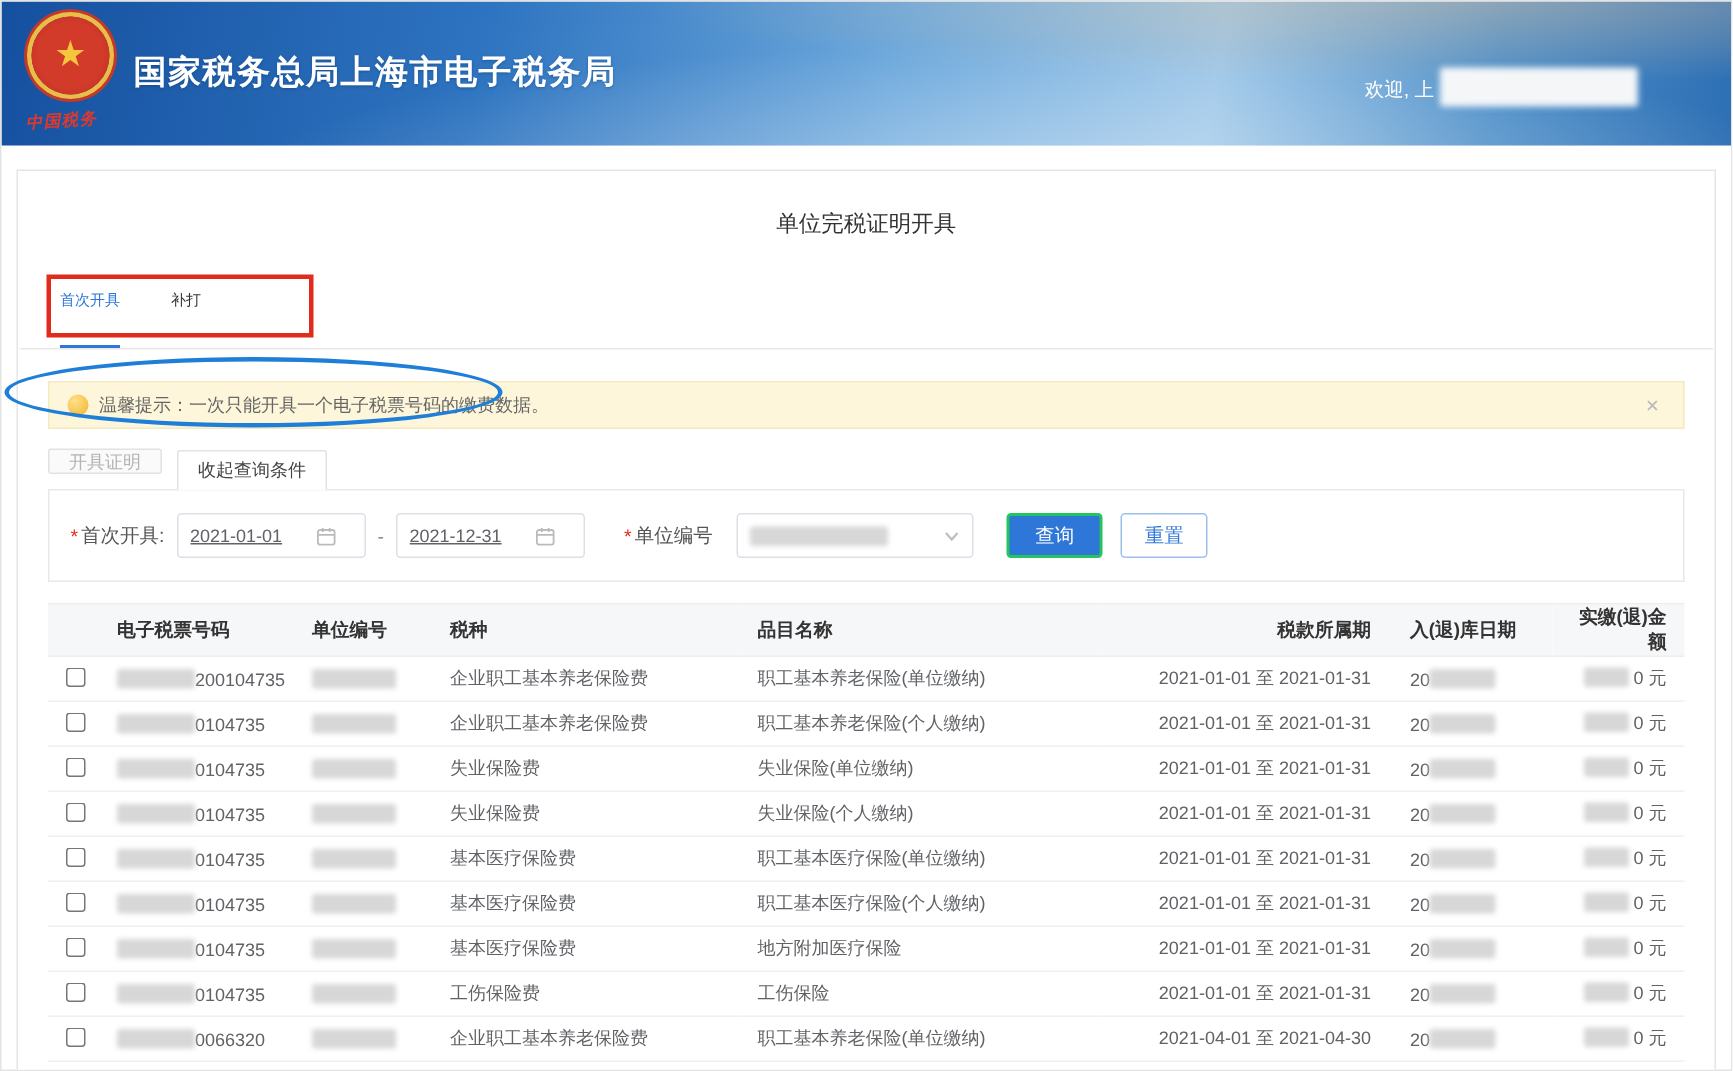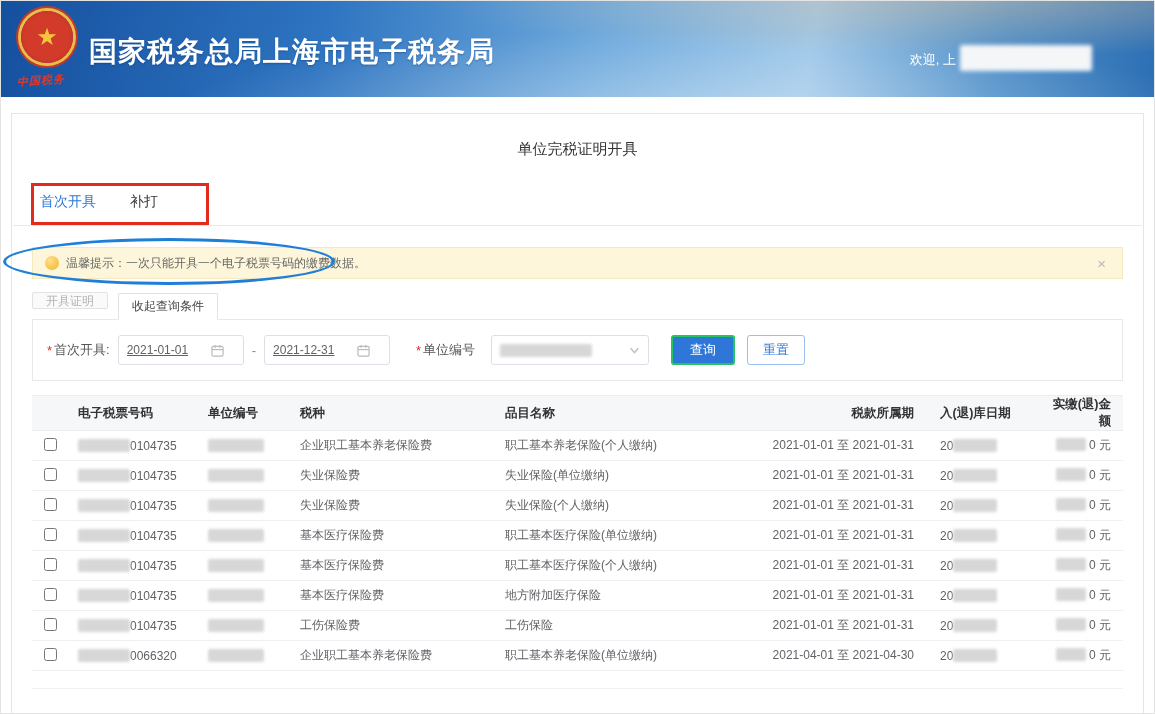--- a/index.html
+++ b/index.html
@@ -12,30 +12,30 @@
     background:
       radial-gradient(ellipse at 60% 130%, rgba(255,255,255,0.38), rgba(255,255,255,0) 55%),
       radial-gradient(ellipse at 85% 0%, rgba(213,190,160,0.45), rgba(213,190,160,0) 40%),
       linear-gradient(100deg,#15509f 0%,#2e74c0 28%,#6da9dd 52%,#9cc6e8 70%,#4e8fc9 86%,#2d6fb4 100%);
   }
   .emblem { position:absolute; left:20px; top:10px; width:52px; height:52px; border-radius:50%;
     background:radial-gradient(circle,#d23a2a 60%,#b92c1e 100%); box-shadow:0 0 0 3px #e9bd4a, 0 0 0 5px #c0392b;
     display:flex; align-items:center; justify-content:center; }
   .emblem .star { color:#f5c53d; font-size:24px; line-height:1; }
   .seal-text { position:absolute; left:16px; top:72px; color:#e0392b; font-size:11px; font-style:italic; font-weight:bold; letter-spacing:1px; transform:rotate(-4deg); }
-  .brand { position:absolute; left:88px; top:32px; color:#fff; font-size:28px; font-weight:bold; letter-spacing:1px; text-shadow:0 1px 2px rgba(0,40,90,.35); }
+  .brand { position:absolute; left:88px; top:32px; color:#fff; font-size:22px; font-weight:bold; letter-spacing:1px; text-shadow:0 1px 2px rgba(0,40,90,.35); }
   .welcome { position:absolute; right:198px; top:50px; color:#fff; font-size:13px; }
   .welcome-redact { position:absolute; right:62px; top:44px; width:132px; height:26px; background:#f4f6f8; filter:blur(2px); border-radius:2px; }
 
   
   .card { position:absolute; left:10px; right:10px; top:112px; bottom:-2px; background:#fff; border:1px solid #e5e5e5; }
   .page-title { text-align:center; margin-top:26px; font-size:15px; color:#333; }
 
   .tabs { margin:34px 0 0 28px; display:flex; gap:34px; position:relative; }
-  .tab { font-size:14px; color:#333; padding-bottom:12px; cursor:pointer; }
+  .tab { font-size:10px; color:#333; padding-bottom:23px; cursor:pointer; }
   .tab.active { color:#2e77d9; border-bottom:2px solid #2e77d9; }
   .tabs-divider { height:1px; background:#e8e8e8; margin:0 1px; }
 
   .alert { margin:21px 20px 0 20px; height:32px; background:#fdf6da; border:1px solid #f5e9c0; display:flex; align-items:center; padding:0 12px; font-size:12px; color:#666; }
   .tip-icon { width:14px; height:14px; border-radius:50%; background:radial-gradient(circle at 35% 30%, #ffe08a, #f2b42c); margin-right:7px; flex:0 0 auto; }
   .alert-close { margin-left:auto; color:#b9b9b9; font-size:15px; cursor:pointer; padding:0 4px; }
 
   .btn-row { margin:13px 20px 0 20px; display:flex; gap:10px; }
   .btn-issue { height:17px; padding:0 13px; font-size:12px; color:#b3b3b3; background:#fafafa; border:1px solid #e2e2e2; border-radius:2px; }
   .btn-collapse { height:27px; padding:0 13px; font-size:12px; color:#444; background:#fff; border:1px solid #e2e2e2; border-bottom-color:#fff; border-radius:2px 2px 0 0; position:relative; top:1px; cursor:pointer; }
@@ -149,20 +149,30 @@
             <th class="col-type">税种</th>
             <th class="col-item">品目名称</th>
             <th class="col-period">税款所属期</th>
             <th class="col-date">入(退)库日期</th>
             <th class="col-amt">实缴(退)金额</th>
           </tr>
         </thead>
         <tbody>
             <tr>
               <td class="c-check"><input type="checkbox" style=""></td>
+              <td class="col-taxno"><span class="redact w52"></span><span class="v1">200104735</span></td>
+              <td class="col-unit"><span class="redact w56"></span></td>
+              <td class="col-type">企业职工基本养老保险费</td>
+              <td class="col-item">职工基本养老保险(单位缴纳)</td>
+              <td class="col-period">2021-01-01 至 2021-01-31</td>
+              <td class="col-date"><span class="v2">20</span><span class="redact w44"></span></td>
+              <td class="col-amt"><span class="redact w30"></span> <span class="v3">0 元</span></td>
+            </tr>
+            <tr>
+              <td class="c-check"><input type="checkbox" style=""></td>
               <td class="col-taxno"><span class="redact w52"></span><span class="v1">0104735</span></td>
               <td class="col-unit"><span class="redact w56"></span></td>
               <td class="col-type">企业职工基本养老保险费</td>
               <td class="col-item">职工基本养老保险(个人缴纳)</td>
               <td class="col-period">2021-01-01 至 2021-01-31</td>
               <td class="col-date"><span class="v2">20</span><span class="redact w44"></span></td>
               <td class="col-amt"><span class="redact w30"></span> <span class="v3">0 元</span></td>
             </tr>
             <tr>
               <td class="c-check"><input type="checkbox" style=""></td>

